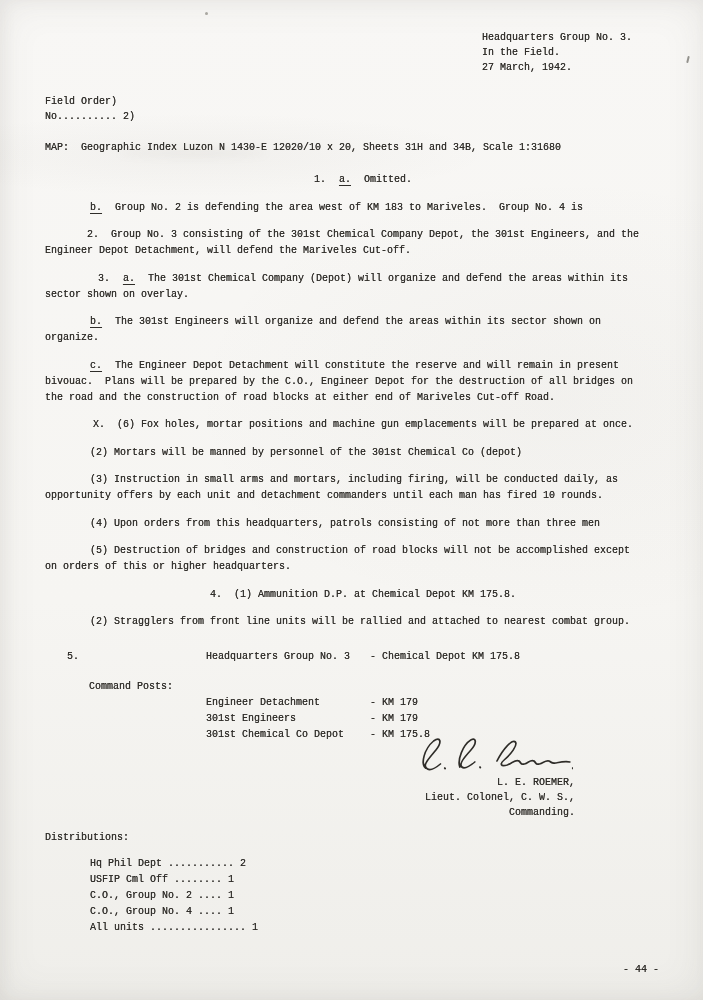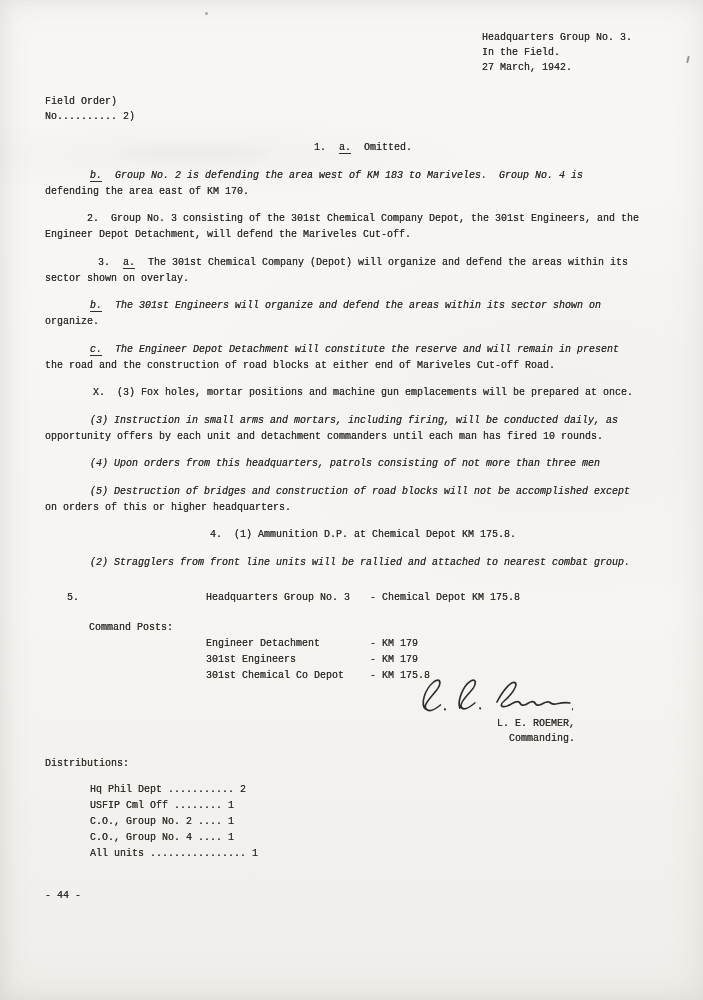--- a/index.html
+++ b/index.html
@@ -21,40 +21,40 @@
     text-shadow:0 0 0.6px rgba(47,45,41,0.85);
   }
   .ln{white-space:pre;line-height:16px;}
   .hdr .ln,.fo .ln{line-height:15px;}
   .hdr{margin-left:437px;}
   .fo{margin-top:19px;}
   .map{margin-top:16px;}
   .body-paras{margin-top:16px;}
   .para{margin-bottom:11.5px;}
   .ind1{padding-left:22px;text-align:center;}
-  .ind2{padding-left:45px;font-style:italic;}
+  .ind2{padding-left:45px;}
   .num{margin-right:13px;}
   .ltr{text-decoration:underline;text-underline-offset:2.5px;margin-right:13px;}
   
   .cp{margin-top:19px;}
   .cp .row{display:flex;line-height:16px;white-space:pre;}
   .cp .row-first{padding-left:22px;}
   .cp .cp-num{width:22px;flex:0 0 auto;}
   .cp .cp-label{width:117px;flex:0 0 auto;margin-top:30px;}
   .cp .cp-indent{width:161px;flex:0 0 auto;}
   .cp .cp-unit{width:164px;flex:0 0 auto;}
   
   .sig{margin-left:300px;width:230px;text-align:right;}
   .sig svg{display:block;margin:-10px auto 0 auto;position:relative;left:30px;}
   .sig .ln{line-height:15px;}
   
   .dist{margin-top:10px;}
   .dist-list{margin-top:10px;margin-left:45px;}
   
-  .pageno{margin-top:26px;text-align:left;}
+  .pageno{margin-top:26px;text-align:right;}
   
   .speck{position:absolute;background:#6b675f;border-radius:50%;opacity:.55;}
   .speck-1{left:205px;top:12px;width:3px;height:3px;}
   .tick-1{position:absolute;left:687px;top:56px;width:2px;height:7px;background:#54514b;opacity:.6;transform:rotate(14deg);border-radius:1px;}
   .smudge{position:absolute;left:118px;top:148px;width:150px;height:10px;background:#8d887c;opacity:.06;filter:blur(4px);border-radius:50%;}
 </style>
 </head>
 <body>
 
 <div class="page">
@@ -67,56 +67,62 @@
     <div class="ln">Headquarters Group No. 3.</div>
     <div class="ln">In the Field.</div>
     <div class="ln">27 March, 1942.</div>
   </div>
 
   <div class="fo">
     <div class="ln">Field Order)</div>
     <div class="ln">No.......... 2)</div>
   </div>
 
+  <div class="map">
+    <div class="ln">MAP:  Geographic Index Luzon N 1430-E 12020/10 x 20, Sheets 31H and 34B, Scale 1:31680</div>
+  </div>
 
   <div class="body-paras">
 
     <div class="para">
       <div class="ln ind1"><span class="num">1.</span><span class="ltr">a.</span><span>Omitted.</span></div>
     </div>
 
     <div class="para">
       <div class="ln ind2"><span class="ltr">b.</span><span>Group No. 2 is defending the area west of KM 183 to Mariveles.  Group No. 4 is</span></div>
-      <div class="ln">defending the area east of KM 170.</div>
     </div>
 
     <div class="para">
       <div class="ln ind1">2.  Group No. 3 consisting of the 301st Chemical Company Depot, the 301st Engineers, and the</div>
       <div class="ln">Engineer Depot Detachment, will defend the Mariveles Cut-off.</div>
     </div>
 
     <div class="para">
       <div class="ln ind1"><span class="num">3.</span><span class="ltr">a.</span><span>The 301st Chemical Company (Depot) will organize and defend the areas within its</span></div>
       <div class="ln">sector shown on overlay.</div>
     </div>
 
     <div class="para">
       <div class="ln ind2"><span class="ltr">b.</span><span>The 301st Engineers will organize and defend the areas within its sector shown on</span></div>
       <div class="ln">organize.</div>
     </div>
 
     <div class="para">
       <div class="ln ind2"><span class="ltr">c.</span><span>The Engineer Depot Detachment will constitute the reserve and will remain in present</span></div>
+      <div class="ln">bivouac.  Plans will be prepared by the C.O., Engineer Depot for the destruction of all bridges on</div>
       <div class="ln">the road and the construction of road blocks at either end of Mariveles Cut-off Road.</div>
     </div>
 
     <div class="para">
-      <div class="ln ind1">X.  (3) Fox holes, mortar positions and machine gun emplacements will be prepared at once.</div>
+      <div class="ln ind1">X.  (6) Fox holes, mortar positions and machine gun emplacements will be prepared at once.</div>
     </div>
 
+    <div class="para">
+      <div class="ln ind2">(2) Mortars will be manned by personnel of the 301st Chemical Co (depot)</div>
+    </div>
 
     <div class="para">
       <div class="ln ind2">(3) Instruction in small arms and mortars, including firing, will be conducted daily, as</div>
       <div class="ln">opportunity offers by each unit and detachment commanders until each man has fired 10 rounds.</div>
     </div>
 
     <div class="para">
       <div class="ln ind2">(4) Upon orders from this headquarters, patrols consisting of not more than three men</div>
     </div>
 
@@ -155,20 +161,21 @@
       <g fill="none" stroke="#2e2c28" stroke-width="1.7" stroke-linecap="round" transform="matrix(1,0,-0.18,1,8,0)">
         <path d="M16,35 C10,31 11,16 19,8 C25,3 28,9 23,17 C18,25 11,33 18,36 C22,38 27,34 30,31"></path>
         <path d="M35,35 l0.6,0.6"></path>
         <path d="M50,34 C46,27 49,12 56,7 C61,4 63,10 58,17 C53,24 48,31 52,34 C56,37 61,32 64,29"></path>
         <path d="M70,34 l0.6,0.6"></path>
         <path d="M86,28 C90,16 97,6 101,9 C104,12 99,21 93,27 C89,31 91,34 97,32 C102,30 104,26 108,28 C111,30 110,32 114,31 C118,30 119,26 123,28 C126,30 125,32 129,31 C133,30 134,27 138,28 C141,29 141,31 145,30 C150,29 154,28 159,29"></path>
         <path d="M163,35 l0.6,0.6"></path>
       </g>
     </svg>
     <div class="ln">L. E. ROEMER,</div>
+    <div class="ln">Lieut. Colonel, C. W. S.,</div>
     <div class="ln">Commanding.</div>
   </div>
 
   <div class="dist">
     <div class="ln">Distributions:</div>
     <div class="dist-list">
       <div class="ln">Hq Phil Dept ........... 2</div>
       <div class="ln">USFIP Cml Off ........ 1</div>
       <div class="ln">C.O., Group No. 2 .... 1</div>
       <div class="ln">C.O., Group No. 4 .... 1</div>

